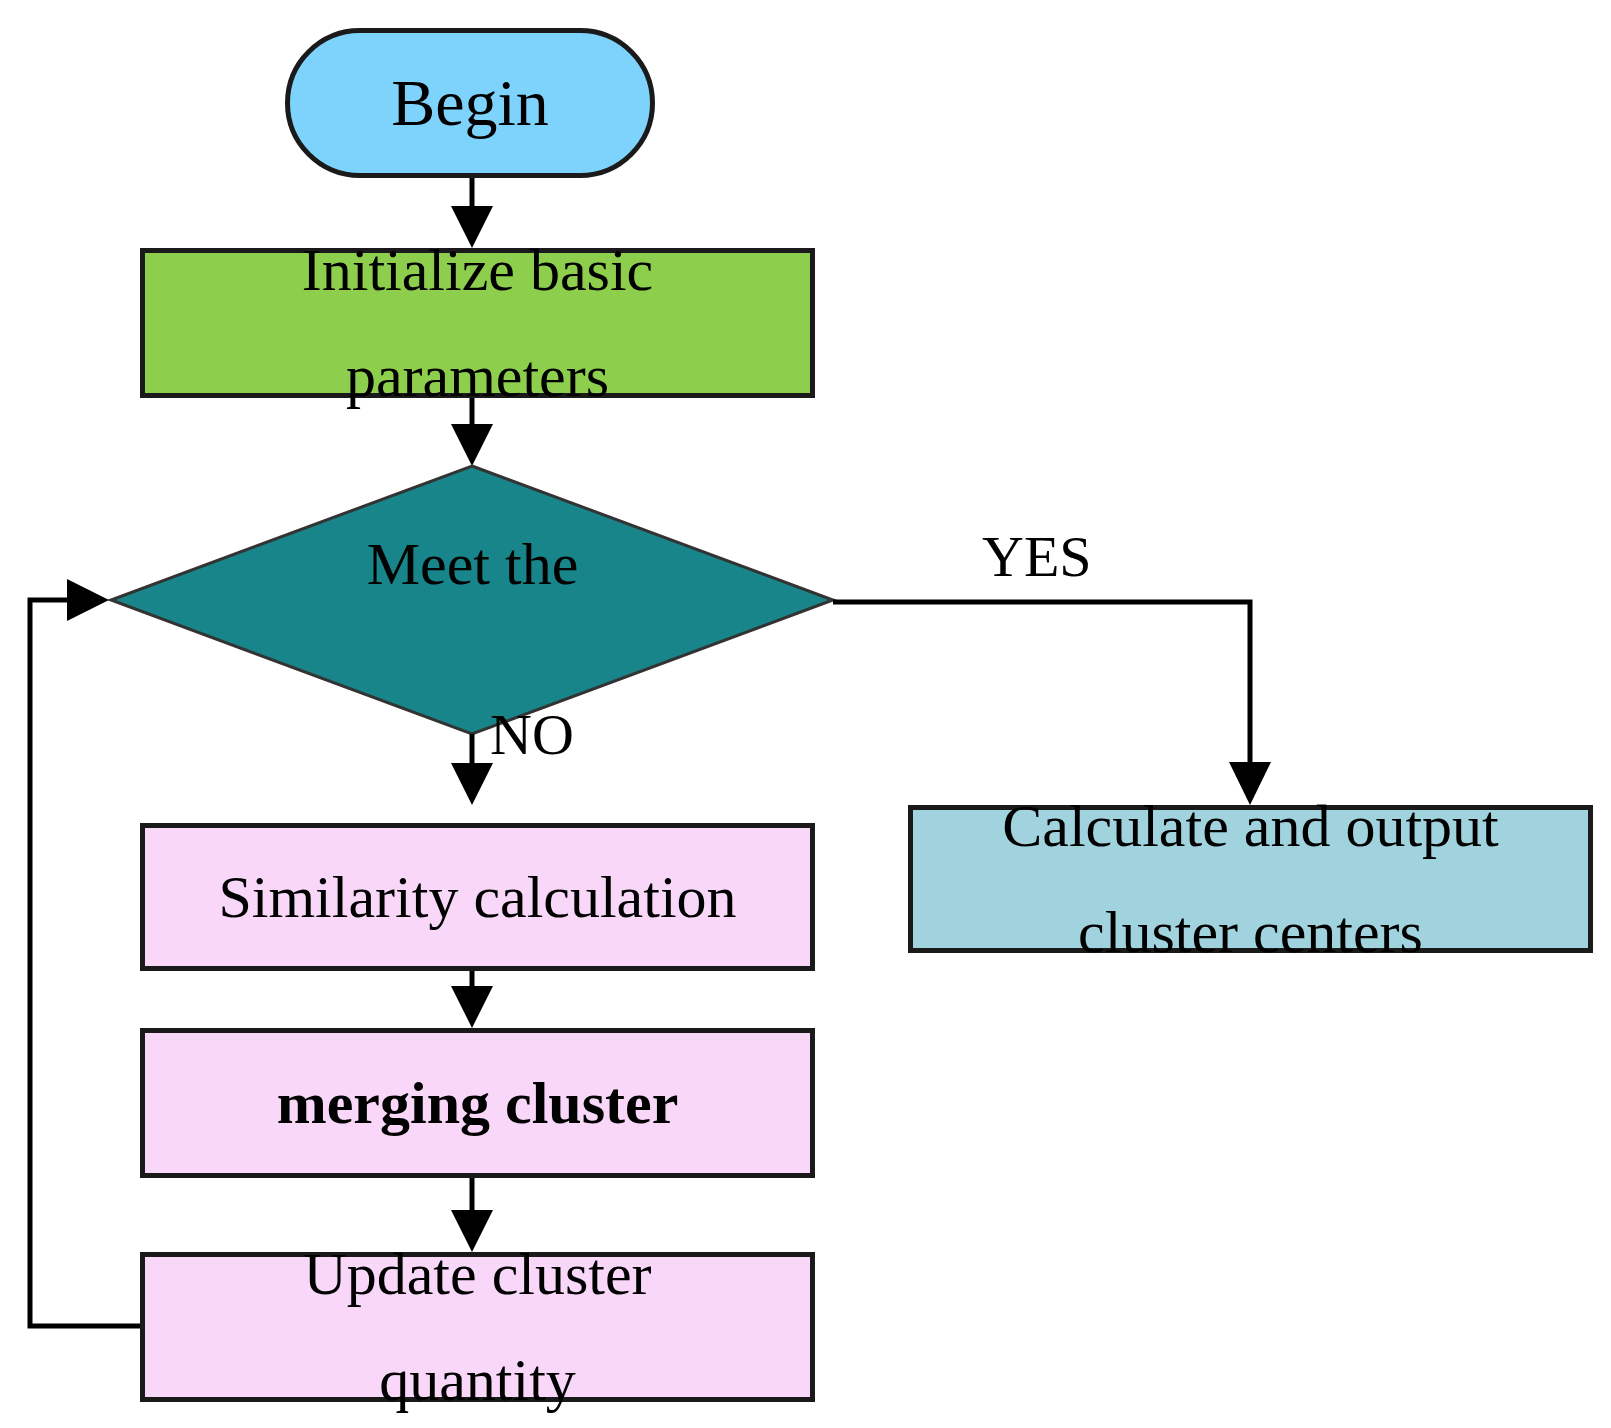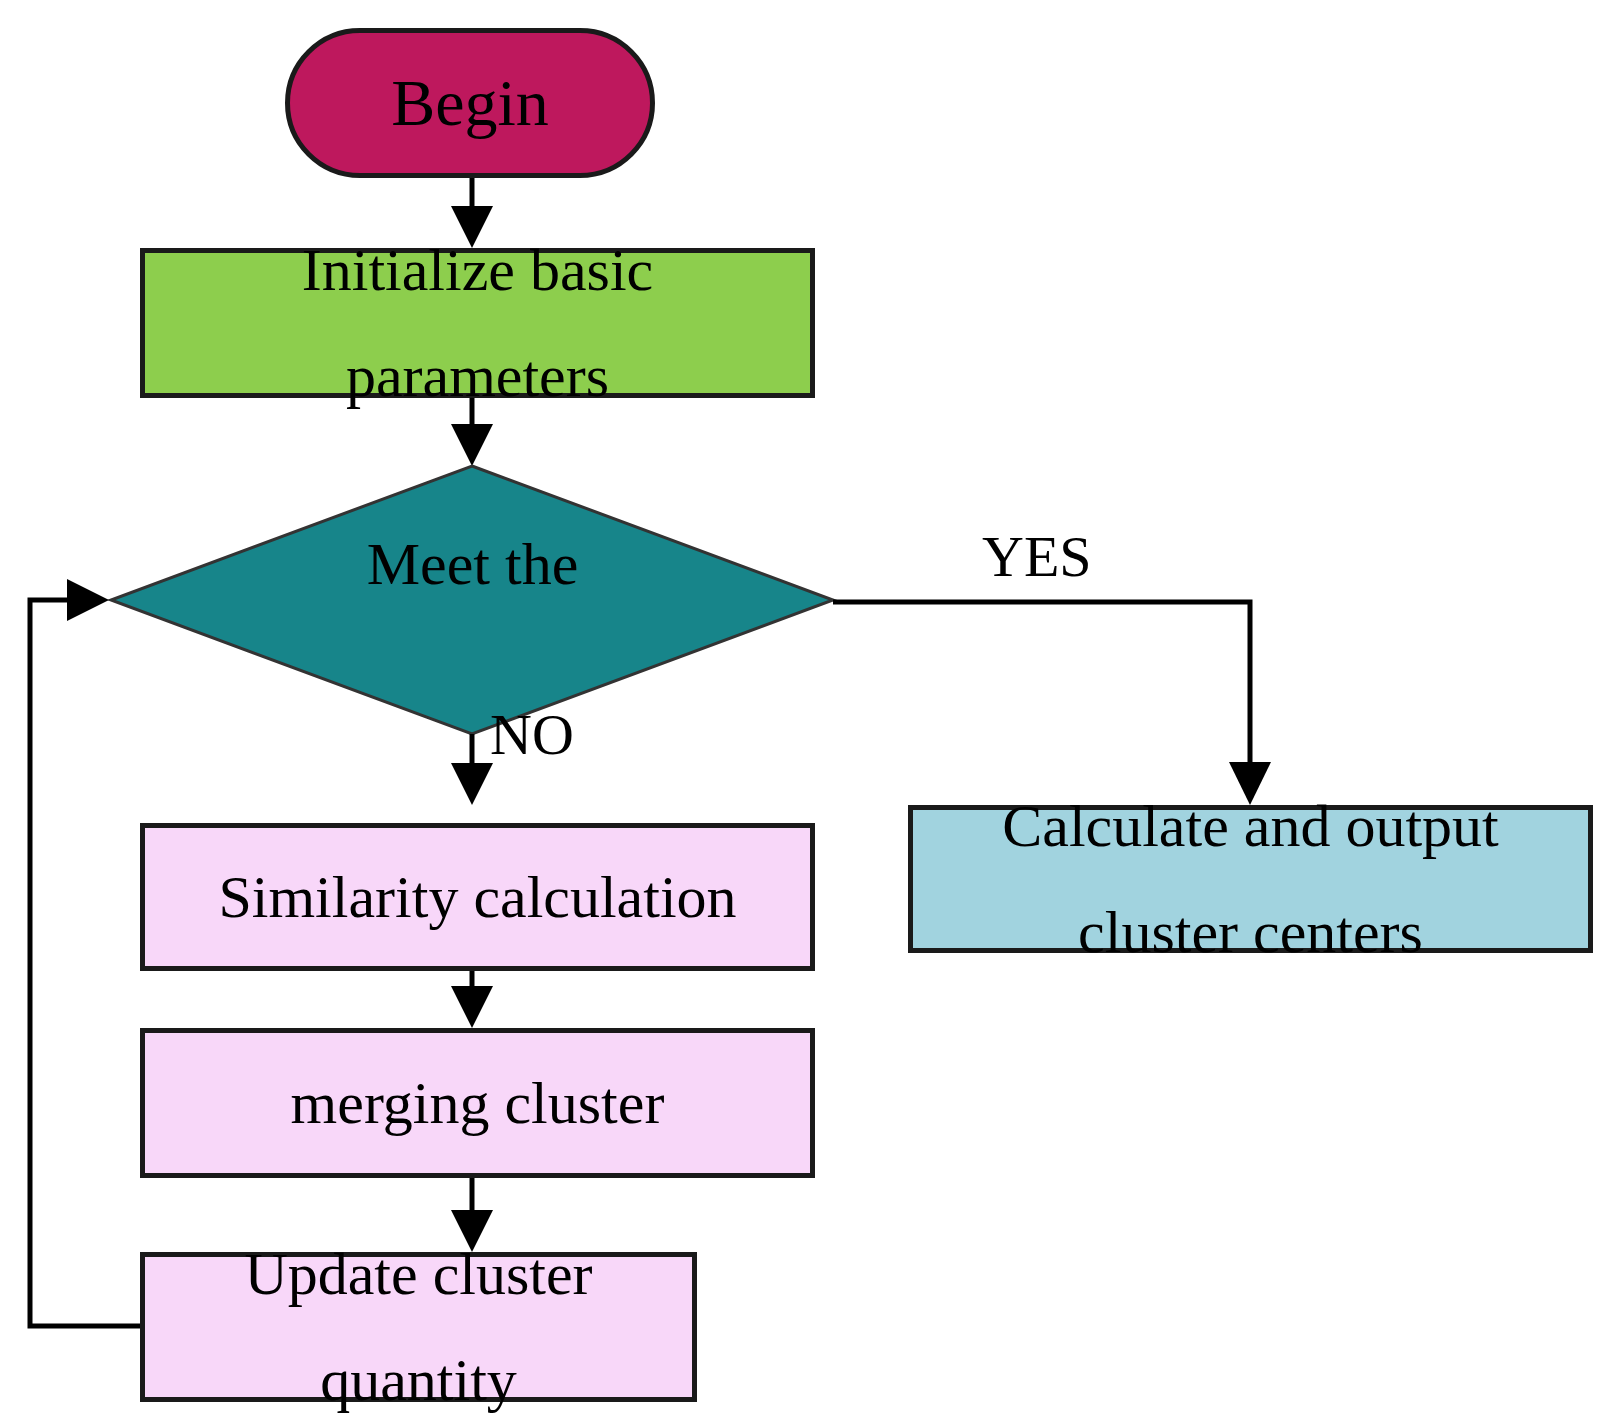--- a/index.html
+++ b/index.html
@@ -93,21 +93,21 @@
     <line class="edge" x1="472" y1="1178" x2="472" y2="1214"></line>
     <polygon class="arrowhead" points="451,1210 493,1210 472,1252"></polygon>
 
     <path class="edge" d="M 833 602 H 1250 V 768"></path>
     <polygon class="arrowhead" points="1229,762 1271,762 1250,805"></polygon>
 
     <path class="edge" d="M 140 1326 H 30 V 600 H 69"></path>
     <polygon class="arrowhead" points="67,579 67,621 109,600"></polygon>
   </svg>
 
-  <div class="node terminator" style="left: 285px; top: 28px; width: 370px; height: 150px; background-color: #be185d;">
+  <div class="node terminator" style="left: 285px; top: 28px; width: 370px; height: 150px; background-color: #7dd3fc;">
     <span class="node-line">Begin</span>
   </div>
 
   <div class="node process" style="left: 140px; top: 248px; width: 675px; height: 150px; background-color: rgb(141, 206, 77);">
     <span class="node-line">Initialize basic</span>
     <span class="node-line">parameters</span>
   </div>
 
   <div class="diamond-text" style="left:150px; top:472px; width:645px; height:185px;">
     <span class="node-line">Meet the</span>
@@ -119,22 +119,22 @@
 
   <div class="node process" style="left: 908px; top: 805px; width: 685px; height: 148px; background-color: rgb(161, 211, 223);">
     <span class="node-line">Calculate and output</span>
     <span class="node-line">cluster centers</span>
   </div>
 
   <div class="node process" style="left: 140px; top: 805px; width: 675px; height: 148px; background-color: rgb(248, 215, 249); margin-top: 18px;">
     <span class="node-line">Similarity calculation</span>
   </div>
 
-  <div class="node process" style="left: 140px; top: 1028px; width: 675px; height: 150px; background-color: rgb(248, 215, 249);">
+  <div class="node process" style="left: 140px; top: 1028px; width: 675px; height: 150px; background-color: rgb(248, 215, 249); font-weight: bold;">
     <span class="node-line">merging cluster</span>
   </div>
 
-  <div class="node process" style="left: 140px; top: 1252px; width: 557px; height: 150px; background-color: rgb(248, 215, 249);">
+  <div class="node process" style="left: 140px; top: 1252px; width: 675px; height: 150px; background-color: rgb(248, 215, 249);">
     <span class="node-line">Update cluster</span>
     <span class="node-line">quantity</span>
   </div>
 
 </div>
 
 </body></html>

